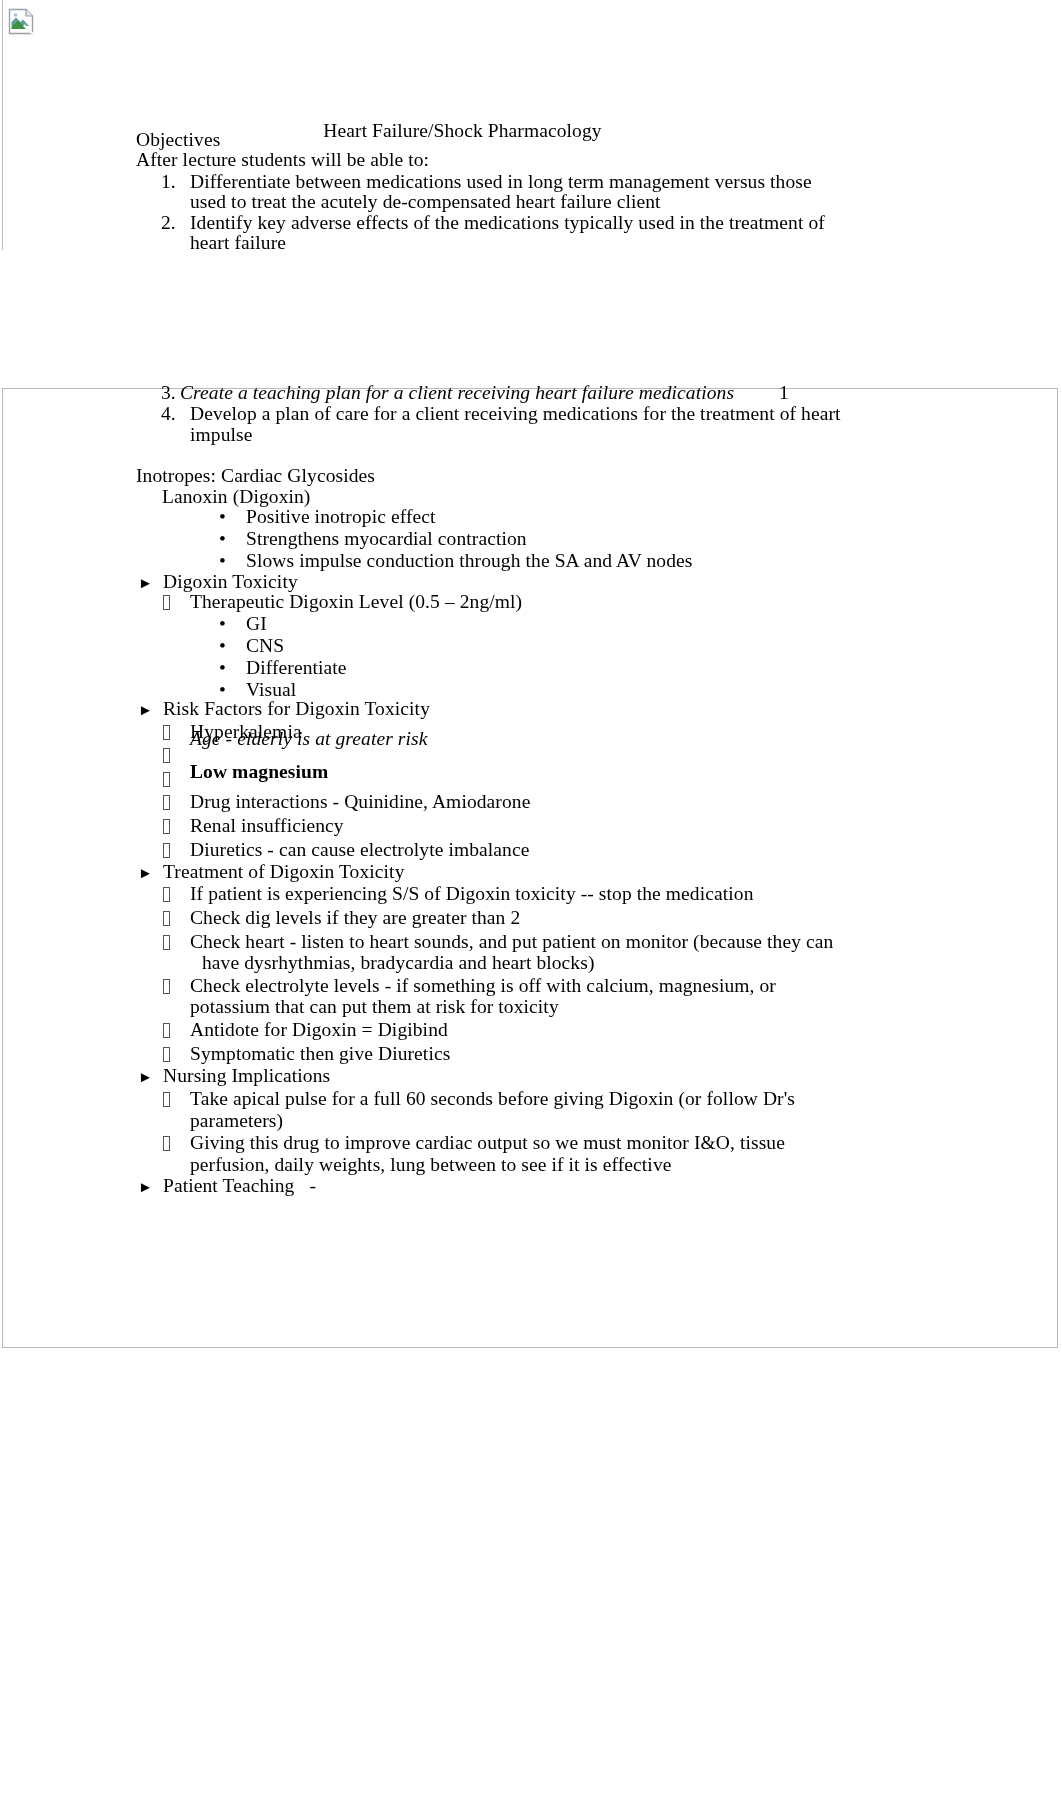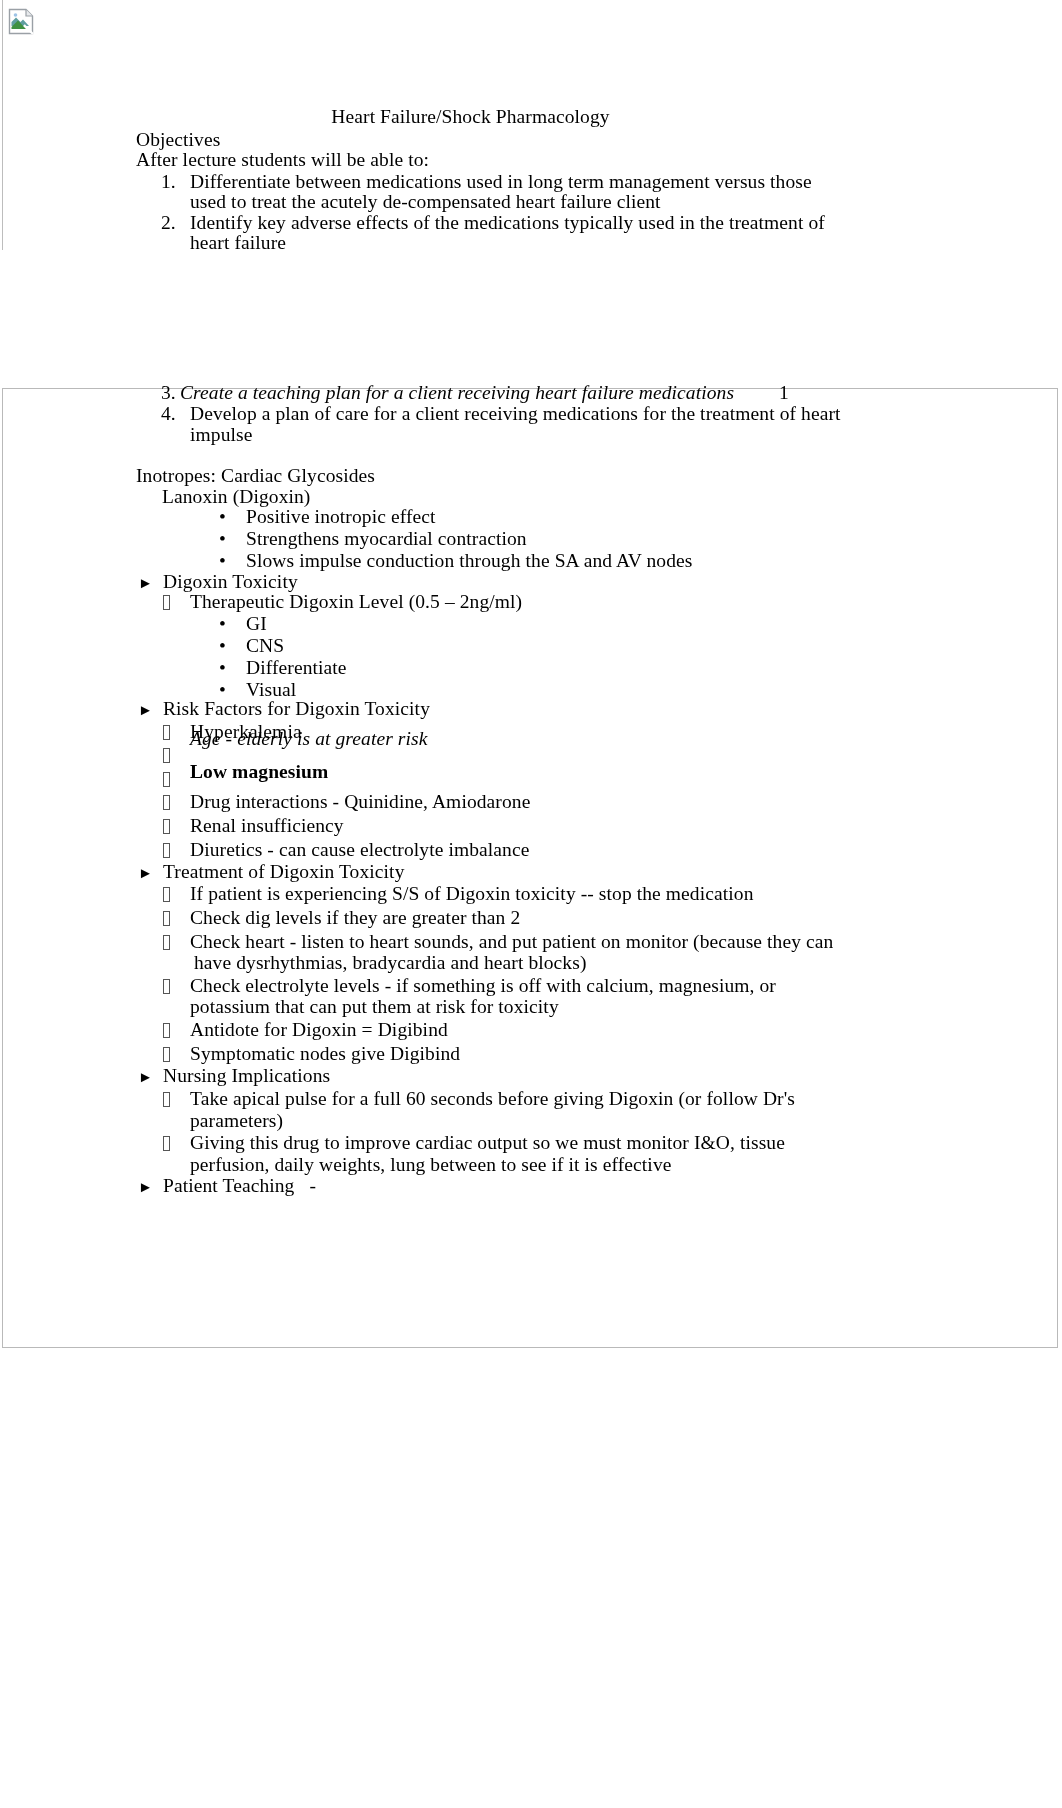--- a/index.html
+++ b/index.html
@@ -105,21 +105,21 @@
     <path d="M16 17 L25 26" stroke="#ffffff" stroke-width="2.2"></path>
     <path d="M25 17 L16 26" stroke="#ffffff" stroke-width="0"></path>
   </svg>
 </div>
 
 <div class="rule-left-top"></div>
 <div class="page-box"></div>
 
 <div class="doc">
 
-  <div class="line title" style="left:0px; top:106px; width:925px;padding-left:8px;">Heart Failure/Shock Pharmacology</div>
+  <div class="line title" style="left:0px; top:120px; width:925px;">Heart Failure/Shock Pharmacology</div>
 
   <div class="line" style="left:136px; top:129px;">Objectives</div>
   <div class="line" style="left:136px; top:149px;">After lecture students will be able to:</div>
 
   <div class="line" style="left:161px; top:171px;">1.</div>
   <div class="line" style="left:190px; top:171px;">Differentiate between medications used in long term management versus those</div>
   <div class="line" style="left:190px; top:191px;">used to treat the acutely de-compensated heart failure client</div>
 
   <div class="line" style="left:161px; top:212px;">2.</div>
   <div class="line" style="left:190px; top:212px;">Identify key adverse effects of the medications typically used in the treatment of</div>
@@ -188,31 +188,31 @@
   <div class="line" style="left:163px; top:861px;">Treatment of Digoxin Toxicity</div>
 
   <div class="bullet-box" style="left:163px; top:883px;"><span class="glyph-box"></span></div>
   <div class="line" style="left:190px; top:883px;">If patient is experiencing S/S of Digoxin toxicity -- stop the medication</div>
 
   <div class="bullet-box" style="left:163px; top:907px;"><span class="glyph-box"></span></div>
   <div class="line" style="left:190px; top:907px;">Check dig levels if they are greater than 2</div>
 
   <div class="bullet-box" style="left:163px; top:931px;"><span class="glyph-box"></span></div>
   <div class="line" style="left:190px; top:931px;">Check heart - listen to heart sounds, and put patient on monitor (because they can</div>
-  <div class="line" style="left:194px; top:952px;font-family:Liberation Serif, serif;">have dysrhythmias, bradycardia and heart blocks)</div>
+  <div class="line" style="left:202px; top:952px;font-family:Liberation Serif, serif;">have dysrhythmias, bradycardia and heart blocks)</div>
 
   <div class="bullet-box" style="left:163px; top:975px;"><span class="glyph-box"></span></div>
   <div class="line" style="left:190px; top:975px;">Check electrolyte levels - if something is off with calcium, magnesium, or</div>
   <div class="line" style="left:190px; top:996px;">potassium that can put them at risk for toxicity</div>
 
   <div class="bullet-box" style="left:163px; top:1019px;"><span class="glyph-box"></span></div>
   <div class="line" style="left:190px; top:1019px;">Antidote for Digoxin = Digibind</div>
 
   <div class="bullet-box" style="left:163px; top:1043px;"><span class="glyph-box"></span></div>
-  <div class="line" style="left:190px; top:1043px;">Symptomatic nodes give Digibind</div>
+  <div class="line" style="left:190px; top:1043px;">Symptomatic then give Diuretics</div>
 
   <div class="bullet-arrow" style="left:138px; top:1067px;">►</div>
   <div class="line" style="left:163px; top:1065px;">Nursing Implications</div>
 
   <div class="bullet-box" style="left:163px; top:1088px;"><span class="glyph-box"></span></div>
   <div class="line" style="left:190px; top:1088px;">Take apical pulse for a full 60 seconds before giving Digoxin (or follow Dr's</div>
   <div class="line" style="left:190px; top:1110px;">parameters)</div>
 
   <div class="bullet-box" style="left:163px; top:1132px;"><span class="glyph-box"></span></div>
   <div class="line" style="left:190px; top:1132px;">Giving this drug to improve cardiac output so we must monitor I&amp;O, tissue</div>

